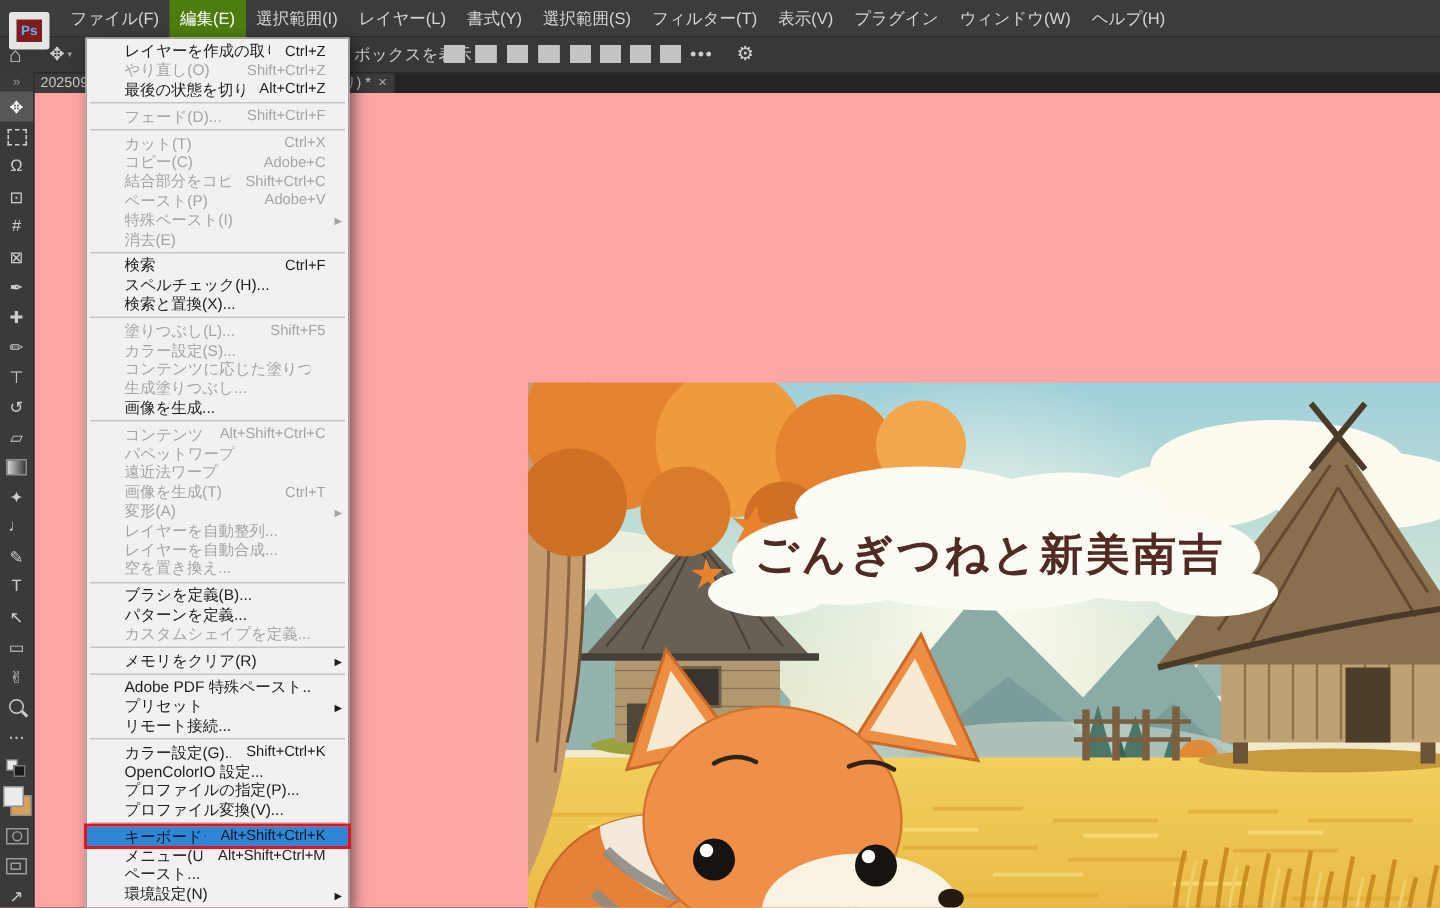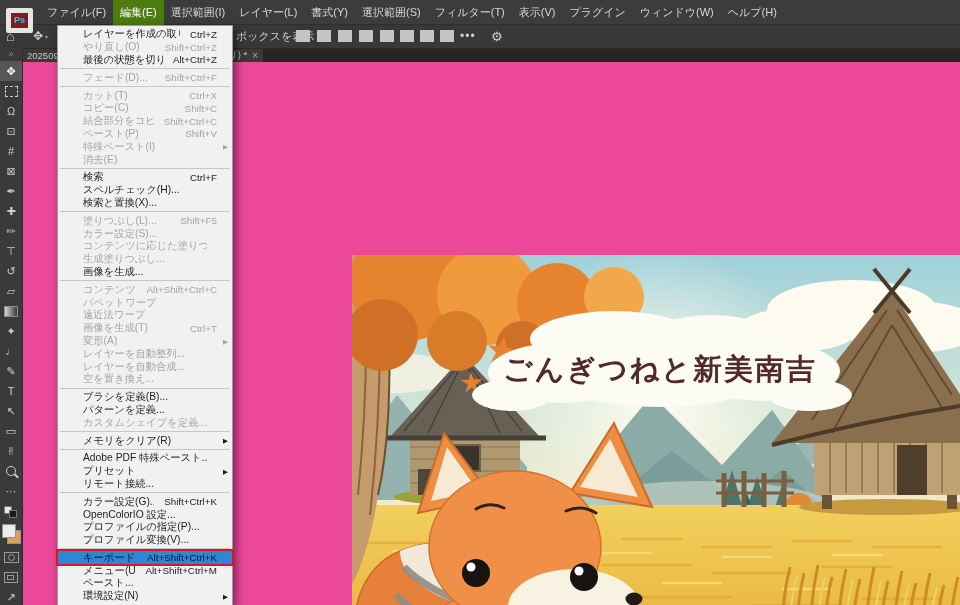--- a/index.html
+++ b/index.html
@@ -82,21 +82,21 @@
   #swatch-mini .a{position:absolute;left:4px;top:1px;width:6px;height:6px;background:#e8e8e8;border:1px solid #777}
   #swatch-mini .b{position:absolute;left:9px;top:5px;width:6px;height:6px;background:#1a1a1a;border:1px solid #777}
   #swatches{width:22px;height:22px;position:relative;margin:2px 0}
   #fg-swatch{position:absolute;left:2px;top:1px;width:12px;height:12px;border:1px solid #909090;z-index:2}
   #bg-swatch{position:absolute;left:7px;top:7px;width:12px;height:12px;border:1px solid #909090}
   .ico-qmask{width:13px;height:9px;border:1px solid #9a9a9a;position:relative}
   .ico-qmask::after{content:"";position:absolute;left:3px;top:1px;width:5px;height:5px;border:1px solid #9a9a9a;border-radius:50%}
   .ico-screen{width:12px;height:9px;border:1px solid #9a9a9a;position:relative}
   .ico-screen::after{content:"";position:absolute;left:2px;top:2px;width:5px;height:3px;border:1px solid #9a9a9a}
   
-  #canvas-area{position:absolute;left:22px;top:62px;right:0;bottom:0;background:#ec4899;z-index:1}
+  #canvas-area{position:absolute;left:22px;top:62px;right:0;bottom:0;background:#fca5a5;z-index:1}
   #doc-image{position:absolute;left:330px;top:193px;width:615px;height:412px;z-index:2}
   
   #edit-menu{position:absolute;left:57px;top:25px;width:176px;background:#f1f1f1;
     border:1px solid #9d9d9d;box-shadow:3px 3px 9px rgba(0,0,0,.5);z-index:50;padding:2px 0;box-sizing:border-box}
   .m-row{display:flex;align-items:center;height:12.8px;padding:0 15px 0 25px;position:relative;
     font-size:10.3px;color:#1d1d1d;white-space:nowrap}
   .m-label{flex:1;overflow:hidden}
   .m-sc{margin-left:10px;font-size:9.8px}
   .m-arr{position:absolute;right:4px;font-size:6.5px;top:3px}
   .m-row.dis{color:#a4a4a4}
@@ -396,29 +396,29 @@
         <span class="m-label">フェード(D)...</span>
         <span class="m-sc">Shift+Ctrl+F</span>
       </div>
       <div class="m-sep"></div>
       <div class="m-row dis">
         <span class="m-label">カット(T)</span>
         <span class="m-sc">Ctrl+X</span>
       </div>
       <div class="m-row dis">
         <span class="m-label">コピー(C)</span>
-        <span class="m-sc">Shift+C</span>
+        <span class="m-sc">Adobe+C</span>
       </div>
       <div class="m-row dis">
         <span class="m-label">結合部分をコピー(Y)</span>
         <span class="m-sc">Shift+Ctrl+C</span>
       </div>
       <div class="m-row dis">
         <span class="m-label">ペースト(P)</span>
-        <span class="m-sc">Shift+V</span>
+        <span class="m-sc">Adobe+V</span>
       </div>
       <div class="m-row dis">
         <span class="m-label">特殊ペースト(I)</span>
         <span class="m-sc"></span>
         <span class="m-arr">▶</span>
       </div>
       <div class="m-row dis">
         <span class="m-label">消去(E)</span>
         <span class="m-sc"></span>
       </div>

